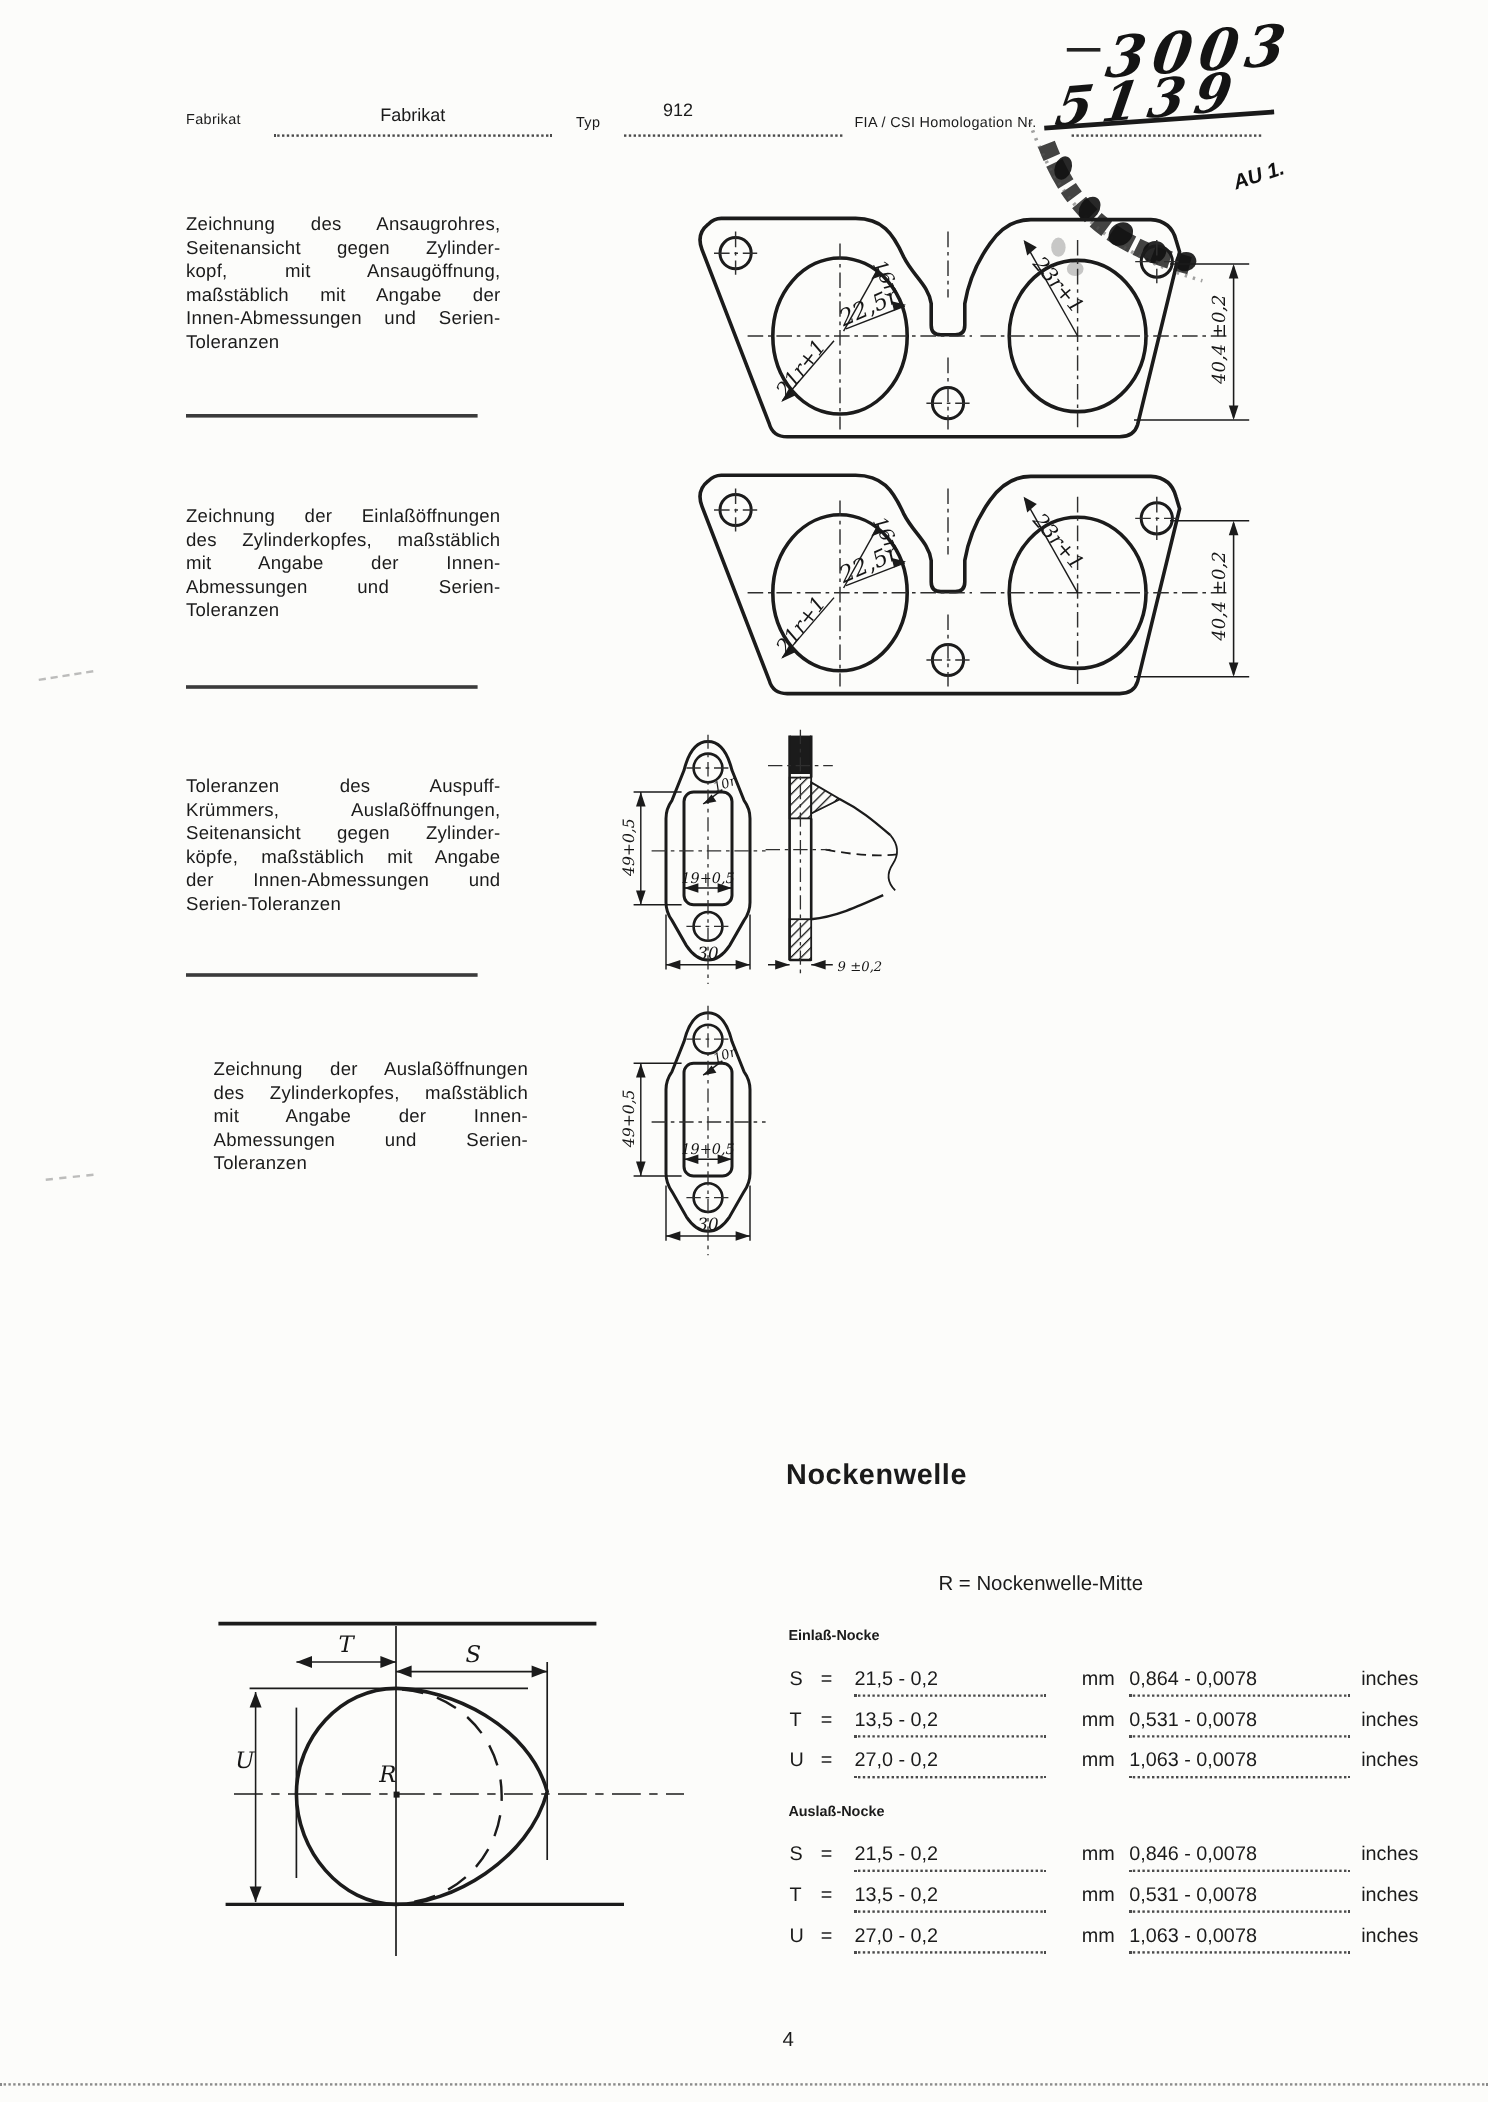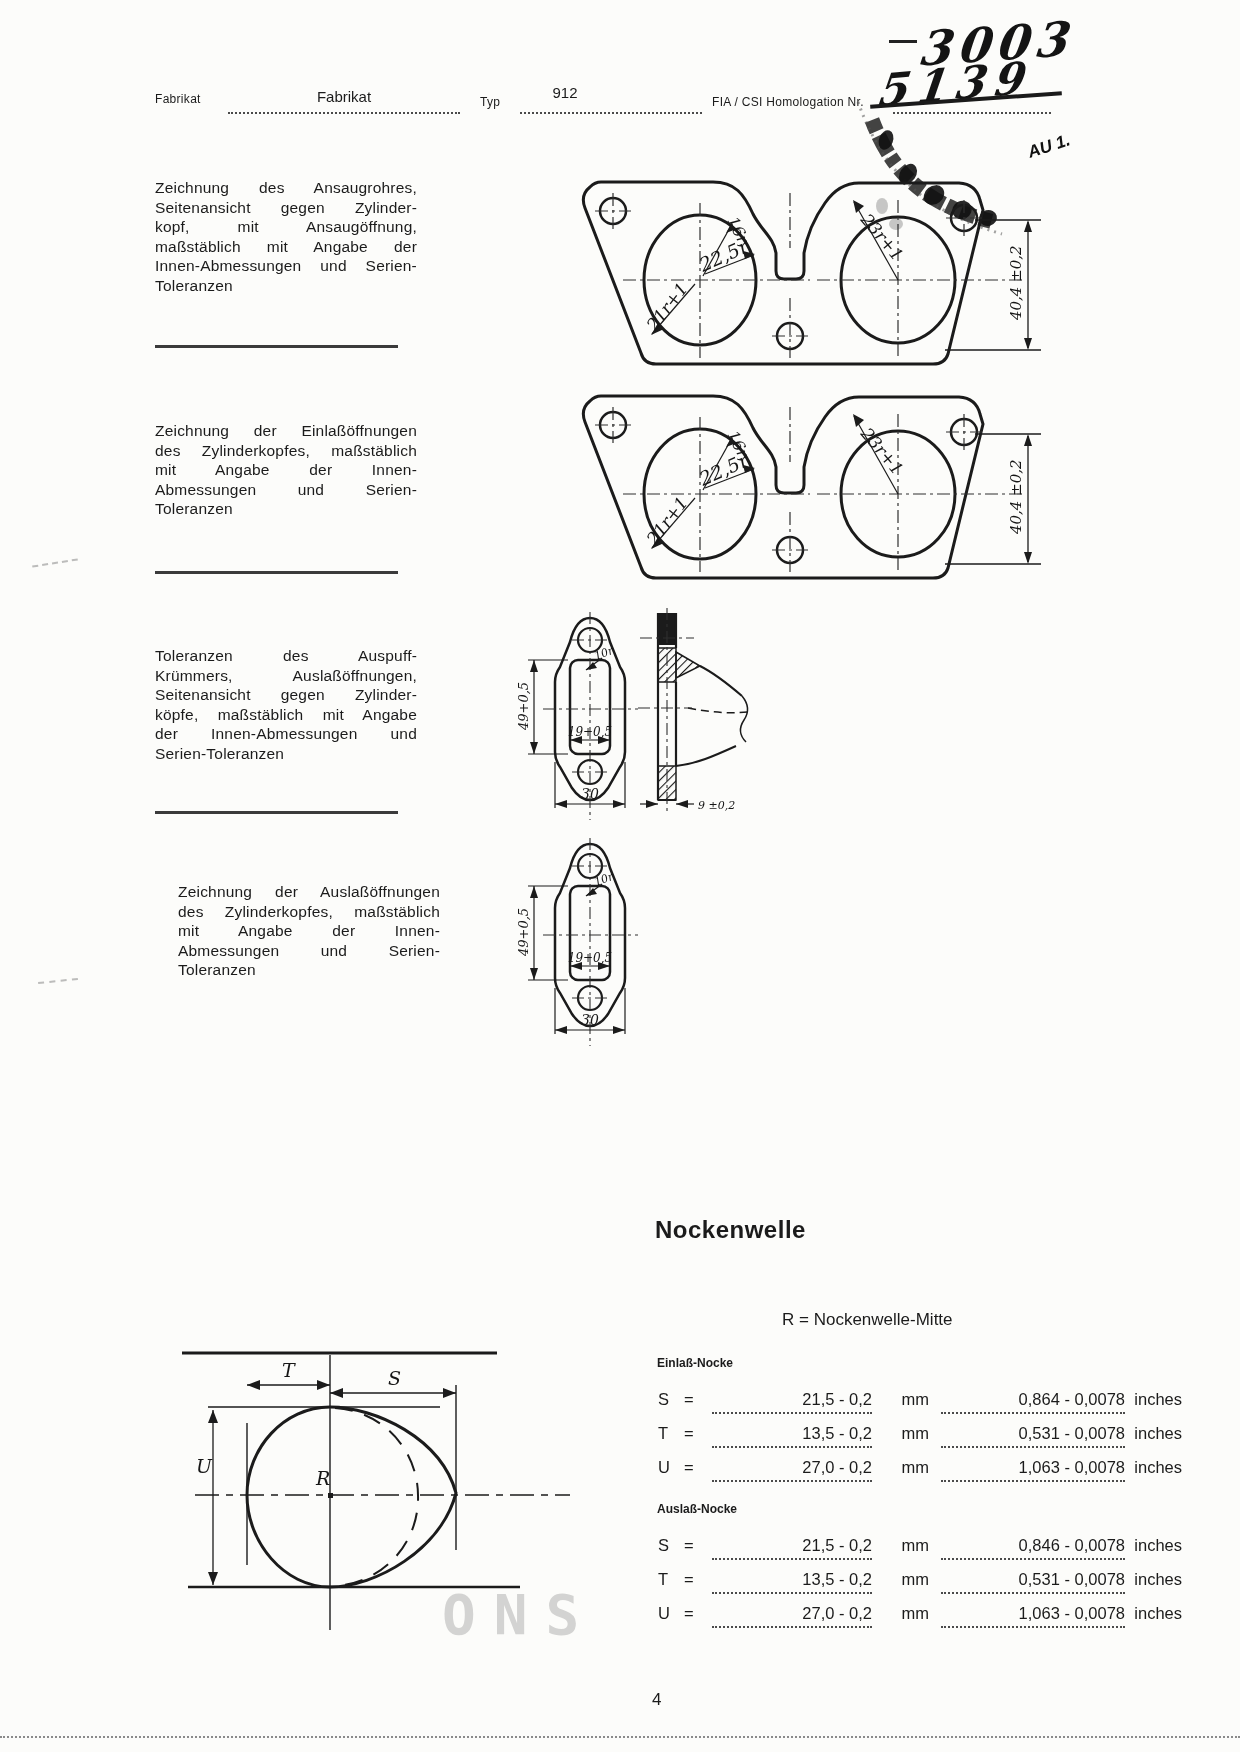--- a/index.html
+++ b/index.html
@@ -17,21 +17,21 @@
   .sep{width:243px;height:3px;background:#262626;opacity:.9;}
   
   .hand{font-family:"DejaVu Serif",serif;font-style:italic;font-weight:bold;color:#141414;}
   
   .camtitle{font-size:24px;font-weight:bold;letter-spacing:.5px;}
   .camlegend{font-size:17px;}
   .camhead{font-size:12px;font-weight:bold;}
   .camrow{display:flex;align-items:baseline;font-size:16.5px;}
   .cl-letter{width:26px;}
   .cl-eq{width:28px;}
-  .cl-val{text-align:right;border-bottom:2px dotted #4a4a4a;padding-bottom:3px;}
+  .cl-val{text-align:left;border-bottom:2px dotted #4a4a4a;padding-bottom:3px;}
   .v-mm{width:160px;}
   .v-in{width:184px;margin-left:12px;}
   .cl-unit{padding-left:9px;width:48px;text-align:right;}
   .ghost{font-family:"DejaVu Sans Mono",monospace;font-size:56px;font-weight:bold;
          letter-spacing:18px;color:rgba(70,70,70,.22);}
   .fmark{border-top:2px dashed rgba(110,110,110,.45);}
   .pagenum{font-size:17px;}
   .botline{border-top:2px dotted #8a8a8a;width:1240px;height:0;}
   svg text{font-style:italic;}
 </style>
@@ -407,19 +407,18 @@
   </div>
   <div class="abs camrow" style="left:658px;top:1604px;">
     <span class="cl-letter">U</span>
     <span class="cl-eq">=</span>
     <span class="cl-val v-mm">27,0 - 0,2</span>
     <span class="cl-unit">mm</span>
     <span class="cl-val v-in">1,063 - 0,0078</span>
     <span class="cl-unit">inches</span>
   </div>
 
-  <div class="abs ghost" style="left:442px;top:1582px;">ONS</div>
 
   <div class="abs pagenum" style="left:652px;top:1690px;">4</div>
 
   <div class="abs botline" style="left:0;top:1736px;"></div>
 
 </div>
 
 </body></html>

